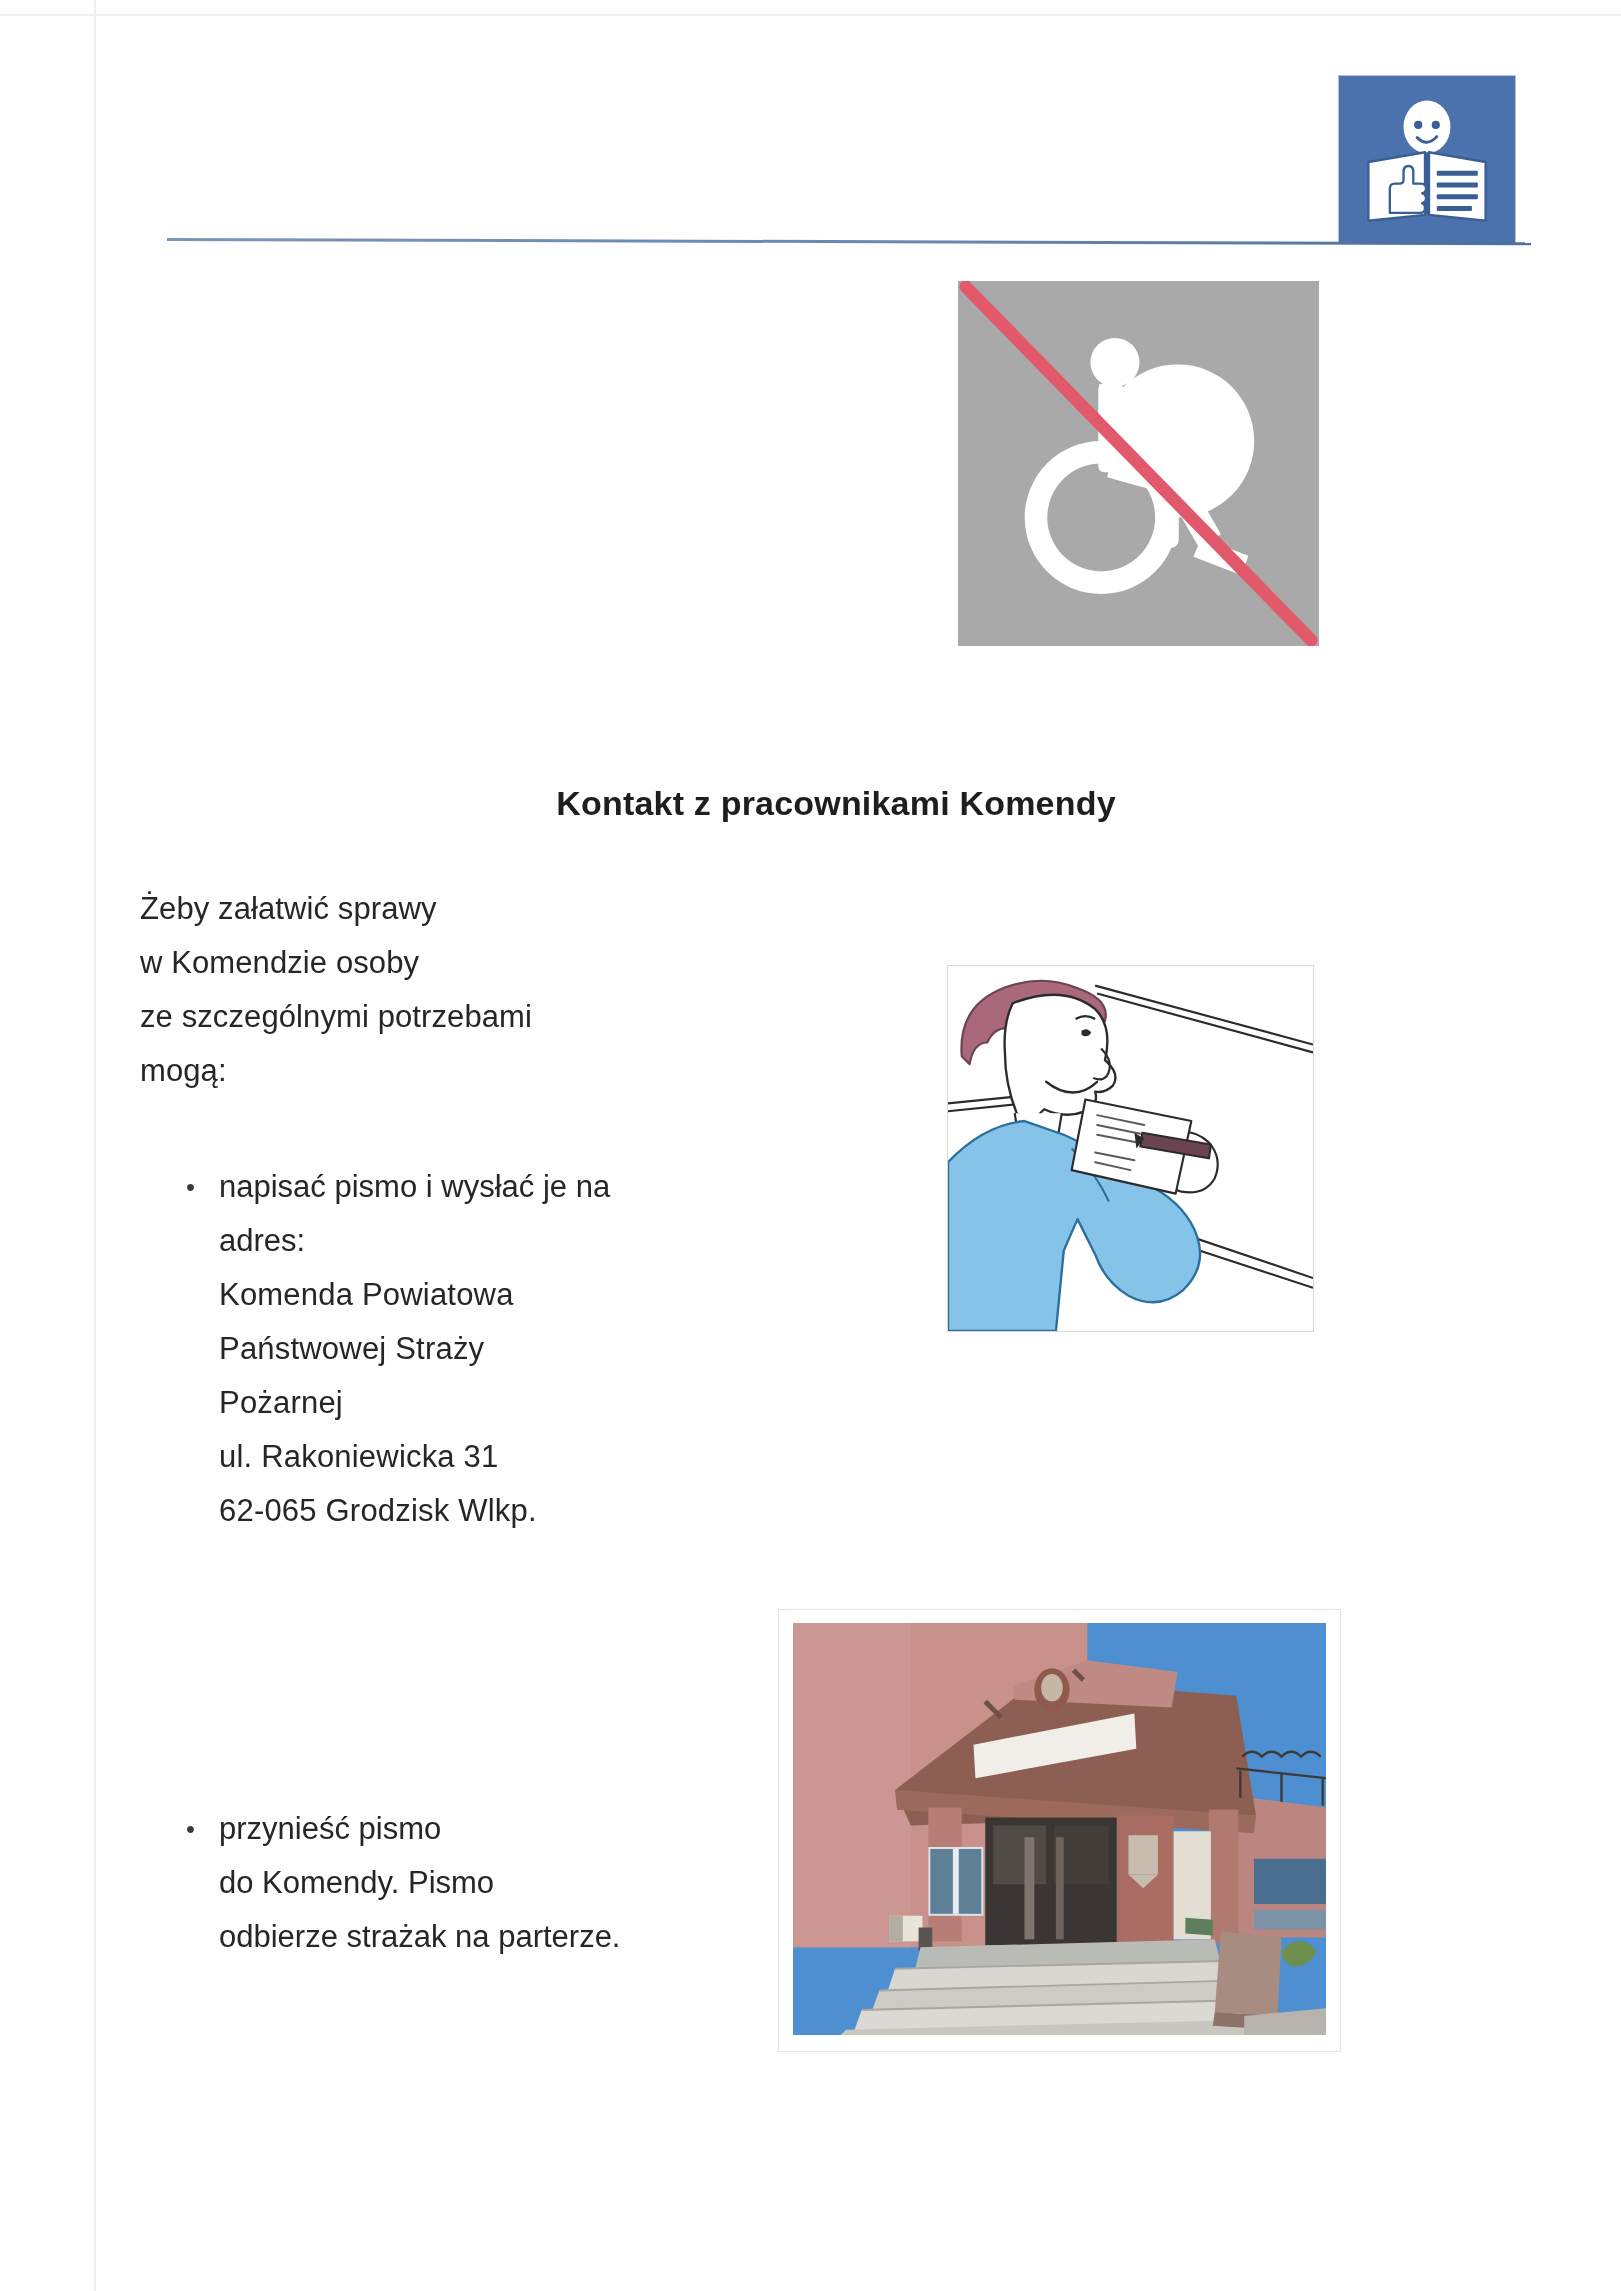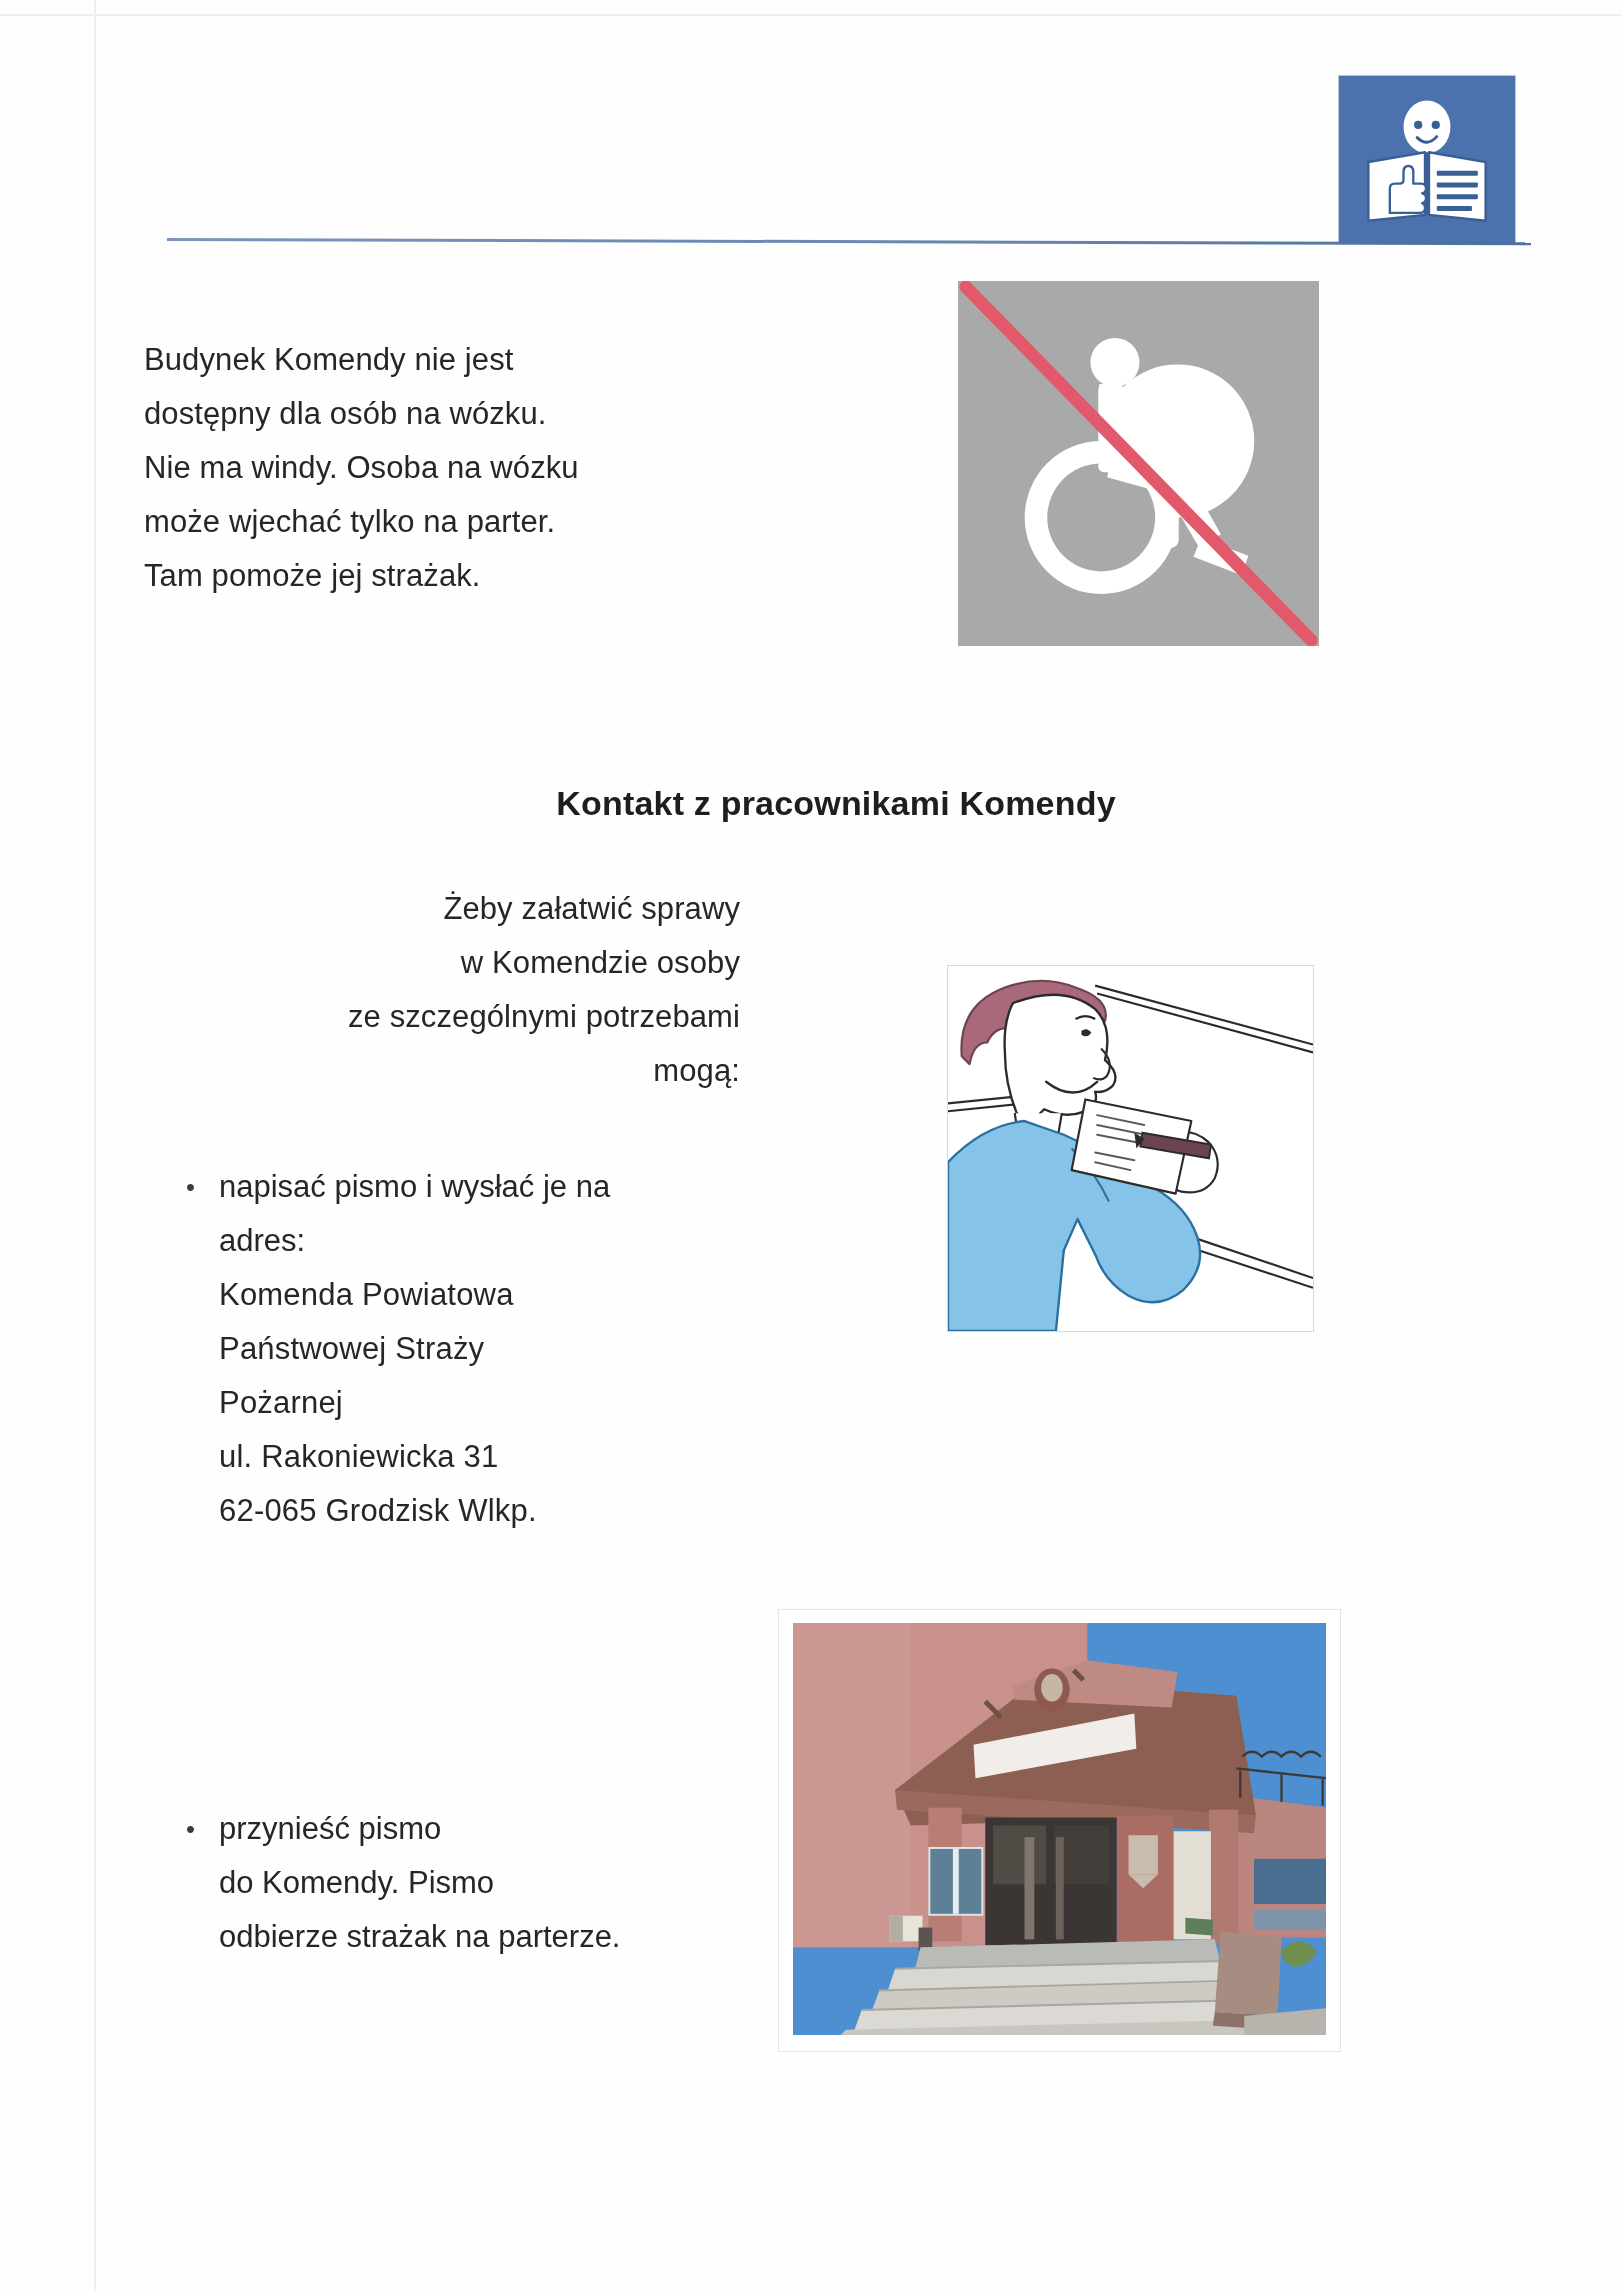--- a/index.html
+++ b/index.html
@@ -44,21 +44,21 @@
   
   .para {
     position: absolute;
     color: #262626;
     font-size: 31px;
     line-height: 54px;
     letter-spacing: 0.1px;
     white-space: pre-line;
   }
   .para-intro { left: 144px; top: 333px; width: 627px; }
-  .para-contact { left: 132px; top: 882px; width: 608px; text-align: right; }
+  .para-contact { left: 140px; top: 882px; width: 608px; }
 
   .doc-heading {
     position: absolute;
     left: 0;
     top: 784px;
     width: 1621px;
     text-align: center;
     font-size: 34px;
     font-weight: bold;
     color: #1e1e1e;
@@ -176,25 +176,20 @@
       </g>
 
       <g fill="#ffffff" stroke="#3a5f95" stroke-width="2.4" stroke-linejoin="round" stroke-linecap="round">
         <path d="M52 140 L52 115 Q52 110 57 110 L62 110 Q66 110 66 106 L66 98 Q66 92 71 92 Q76 92 76 98 L76 110 L84 110 Q89 110 89 115 Q89 119 85 120 Q89 121 89 125 Q89 129 85 130 Q88 131 88 135 Q88 139 84 140 Z"></path>
       </g>
     </svg>
   </div>
 
   <div class="header-rule"></div>
 
-  <div class="para para-intro">Budynek Komendy nie jest
-dostępny dla osób na wózku.
-Nie ma windy. Osoba na wózku
-może wjechać tylko na parter.
-Tam pomoże jej strażak.</div>
 
   <div class="img-wheelchair">
     <svg viewBox="0 0 368 372" preserveAspectRatio="none">
       <rect x="0" y="0" width="368" height="372" fill="#a9a9a9"></rect>
 
       <g fill="#ffffff">
 
         <circle cx="160" cy="83" r="25"></circle>
 
         <path d="M144 105 L144 188 L168 188 L168 118 Q168 108 160 106 Z"></path>

